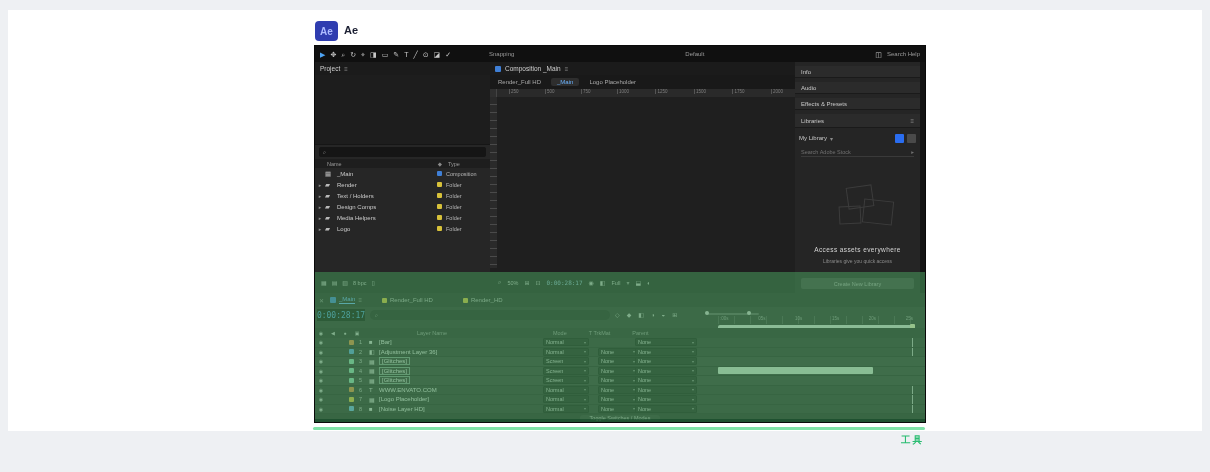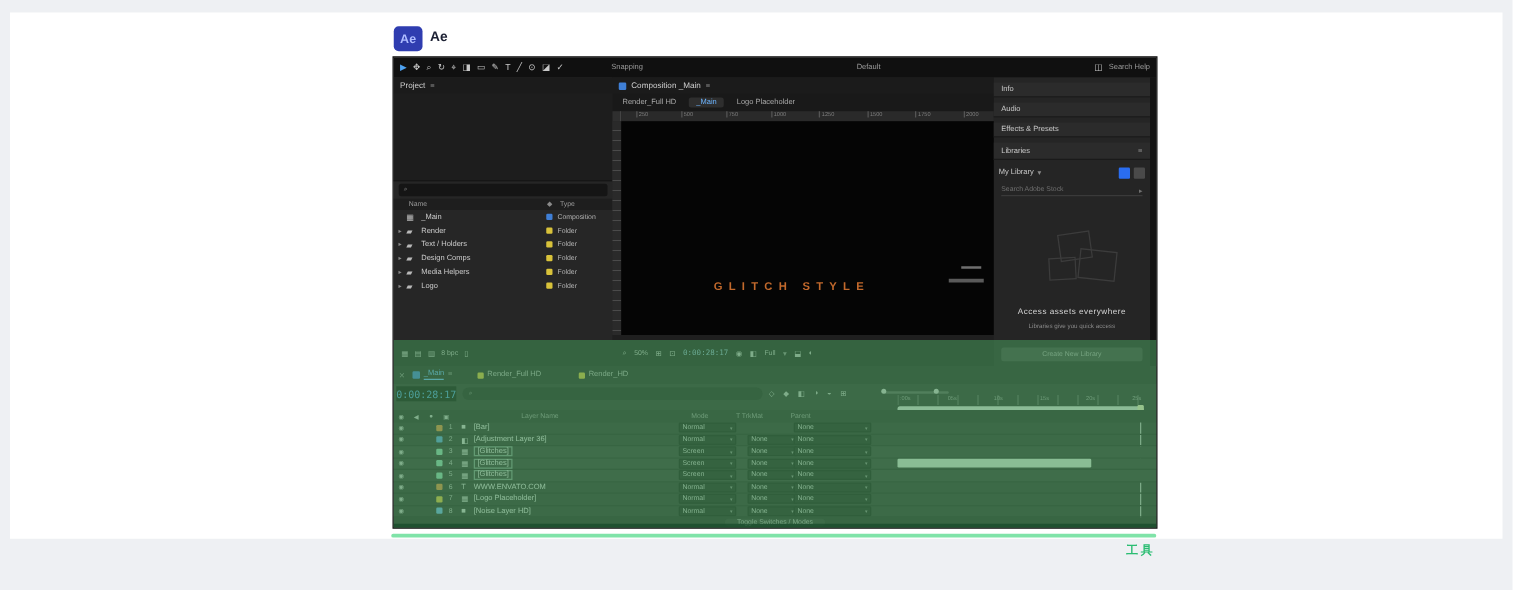--- a/index.html
+++ b/index.html
@@ -234,25 +234,20 @@
     <span>250</span>
       <span>500</span>
     <span>750</span>
       <span>1000</span>
     <span>1250</span>
       <span>1500</span>
     <span>1750</span>
       <span>2000</span>
   </div>
   <div class="abs vruler"></div>
-  <div class="abs viewer">
-    <div class="abs glitch-text">GLITCH STYLE</div>
-    <div class="abs vmark1"></div>
-    <div class="abs vmark2"></div>
-  </div>
 
   <div class="abs rp-row" style="top:20px">
     <span class="rp-txt">Info</span>
   </div>
   <div class="abs rp-row" style="top:36px">
     <span class="rp-txt">Audio</span>
   </div>
   <div class="abs rp-row" style="top:52px">
     <span class="rp-txt">Effects &amp; Presets</span>
   </div>

